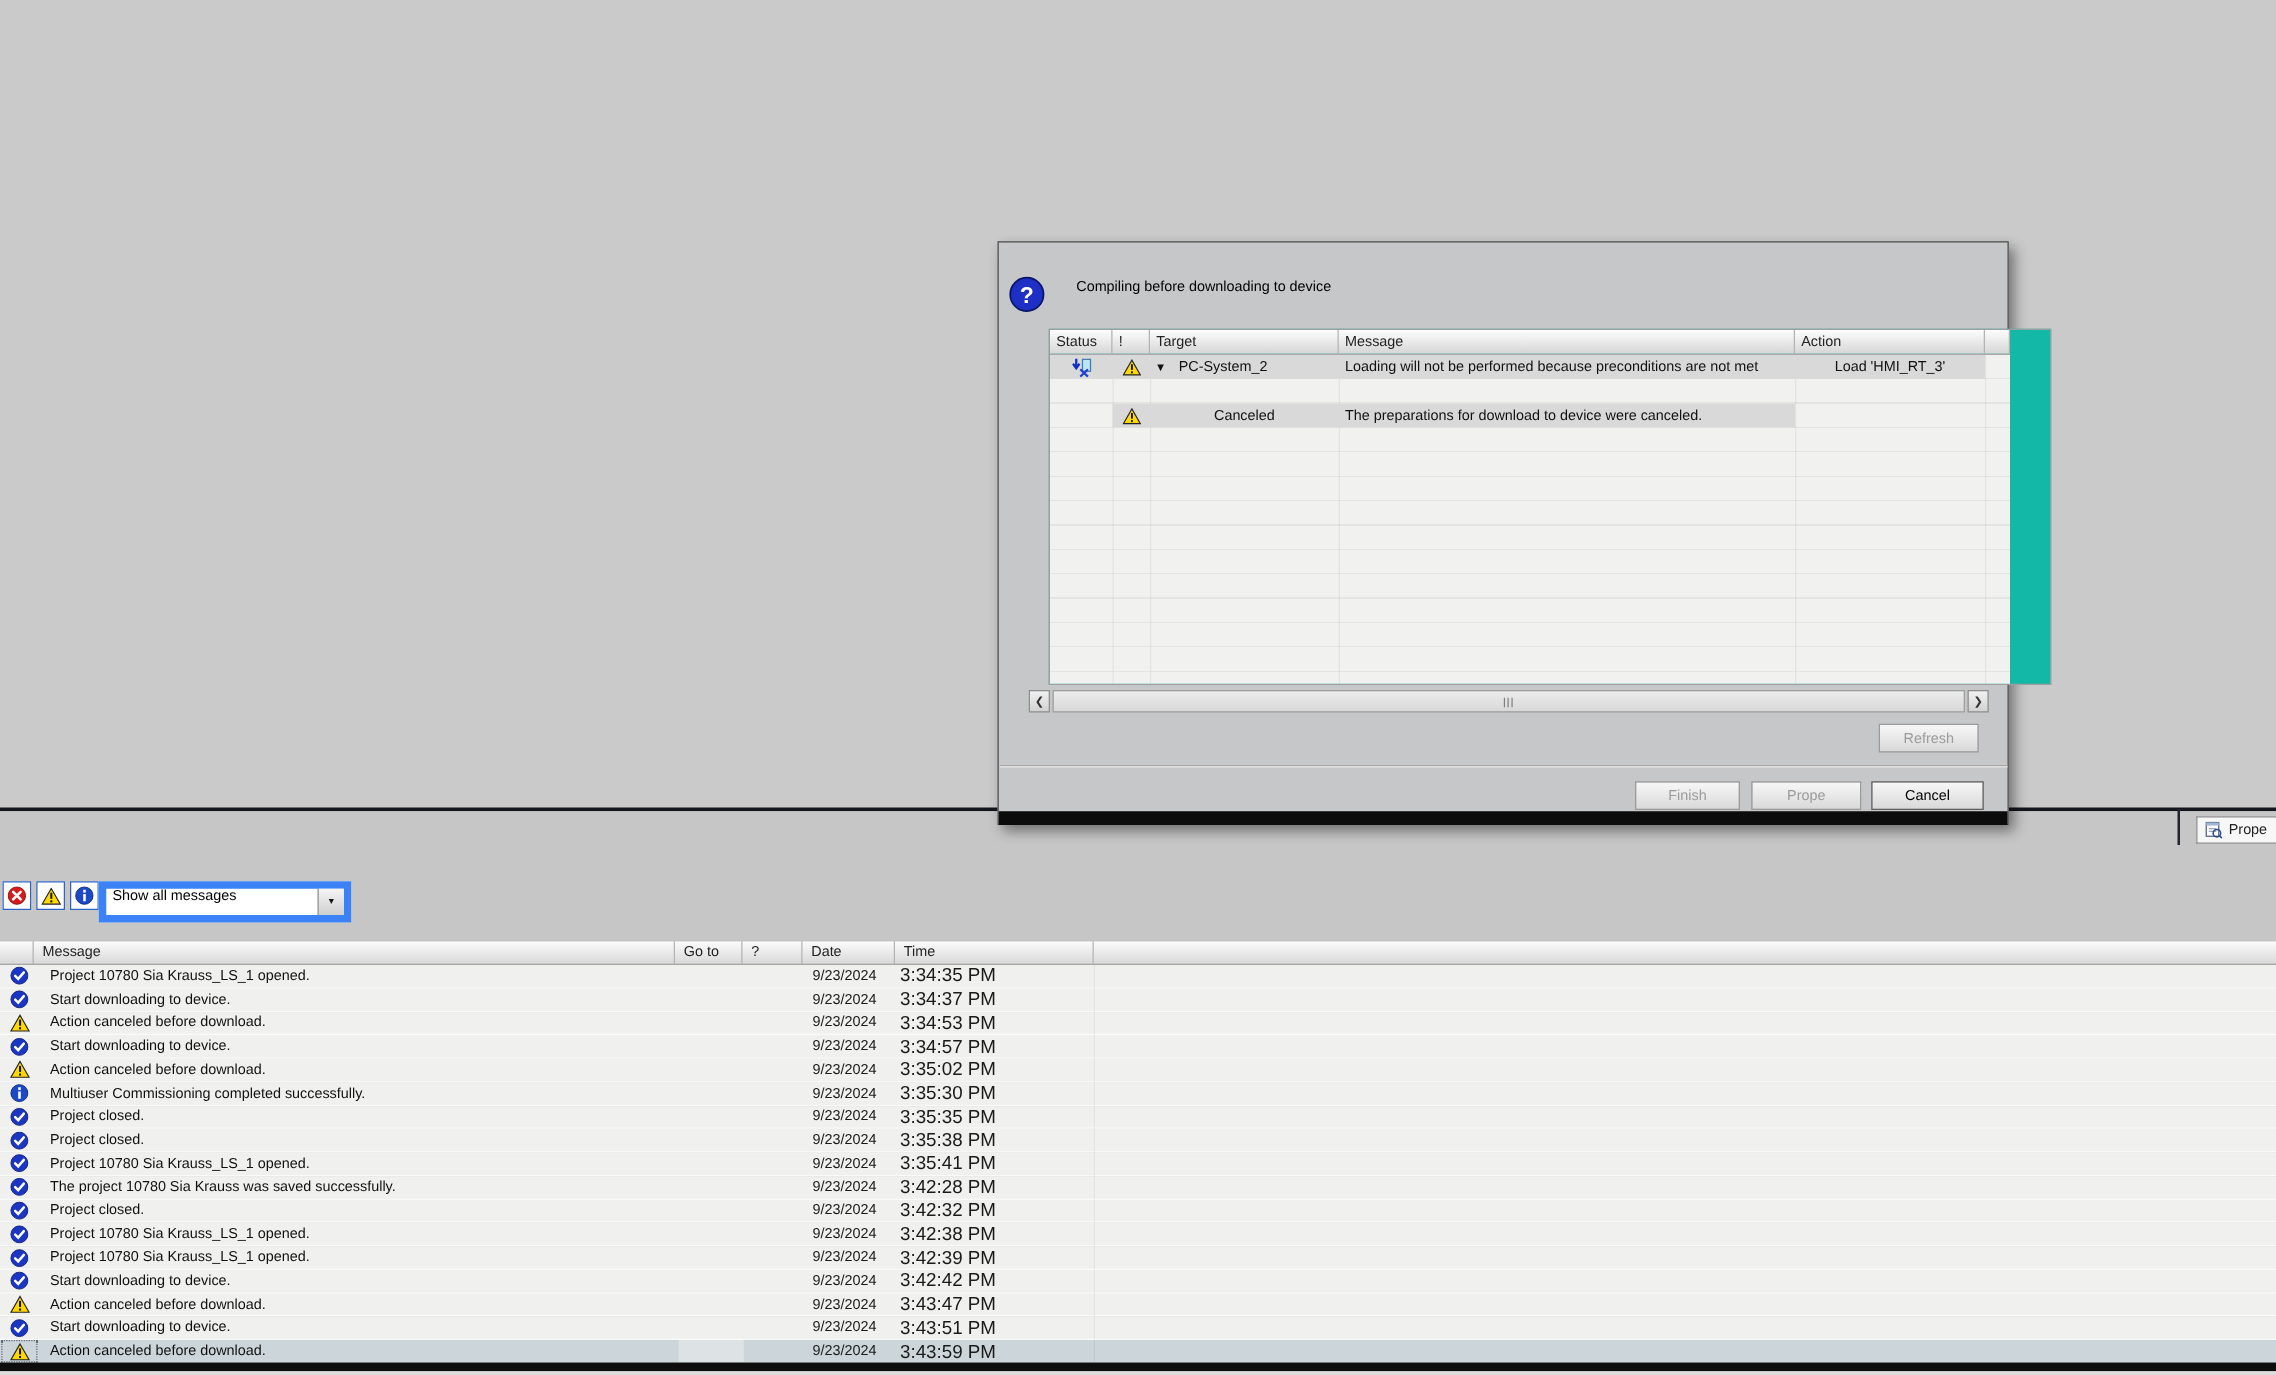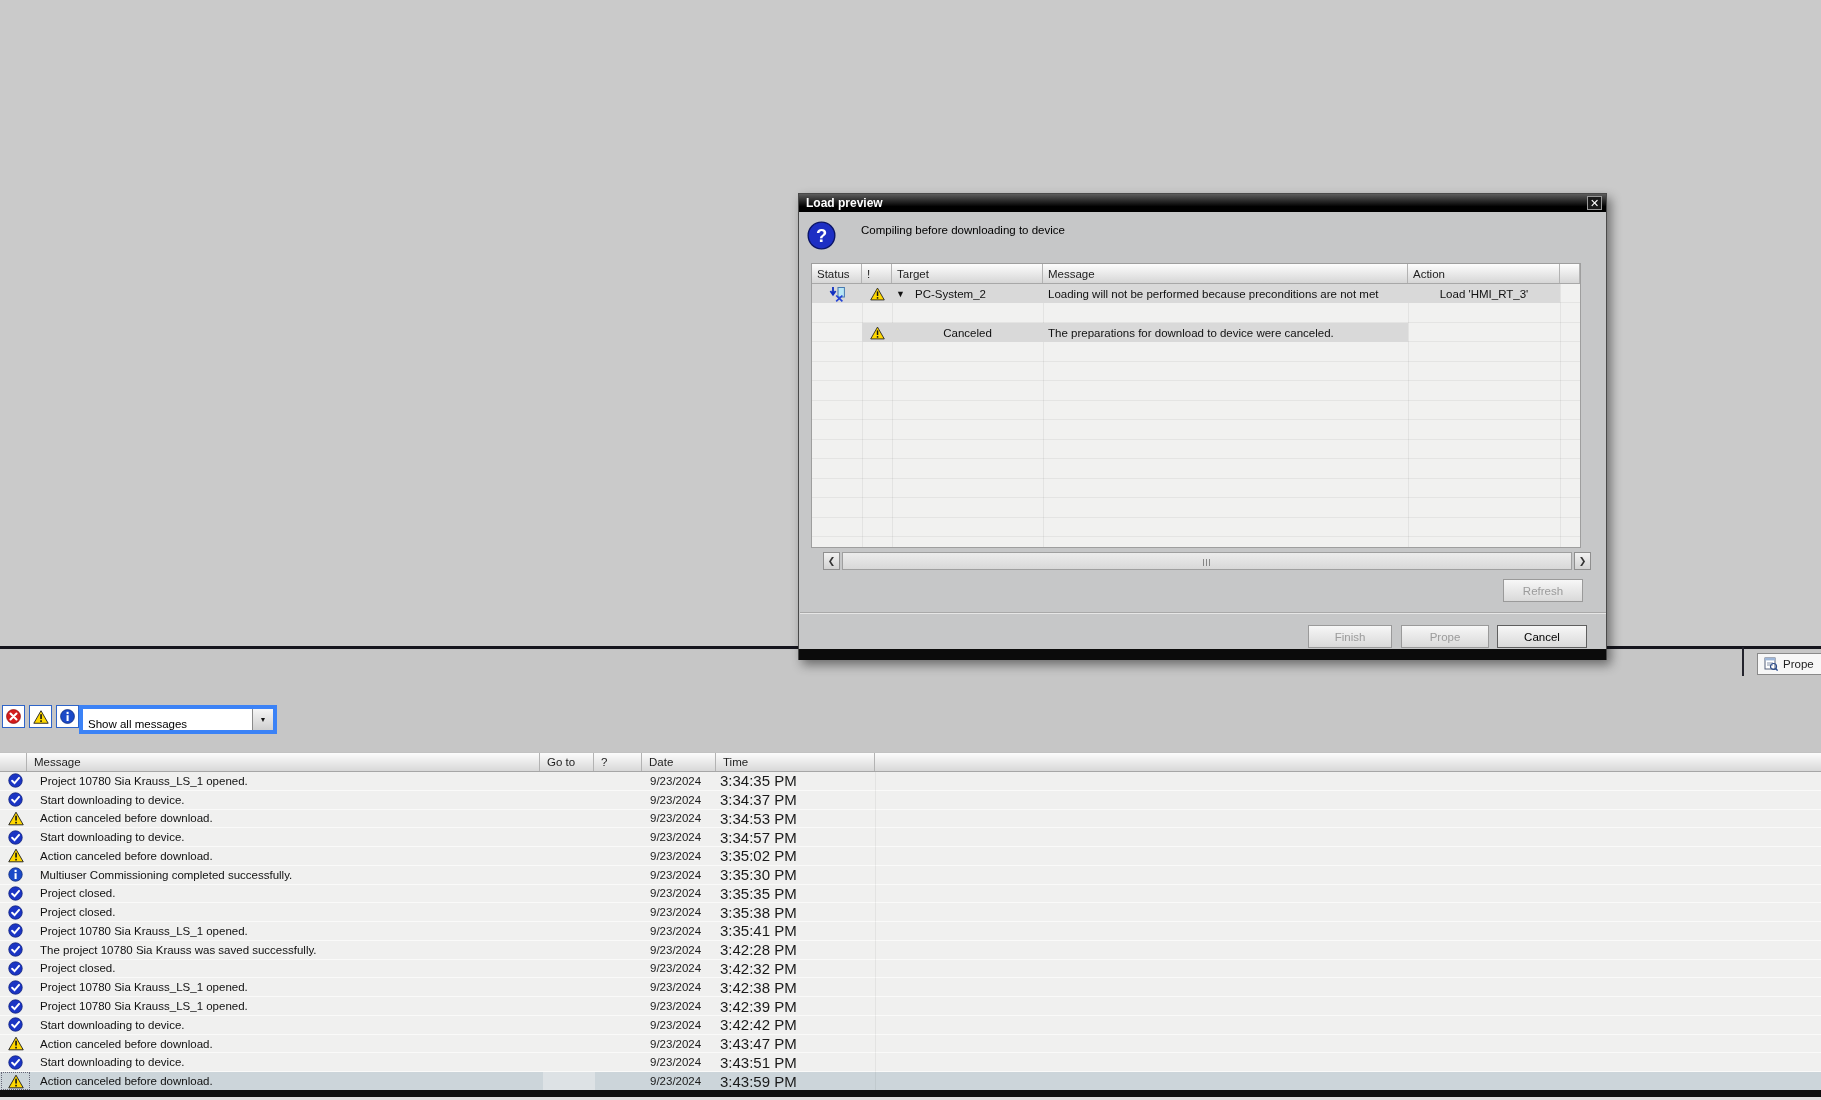--- a/index.html
+++ b/index.html
@@ -21,21 +21,21 @@
 
   
   #tabstrip{left:0;top:679px;width:1821px;height:23px;}
   #tabstrip .strip-line{position:absolute;left:0;bottom:0;width:100%;height:1px;background:#9a9a9a;}
   .tab{position:absolute;bottom:0;height:20px;display:flex;align-items:center;gap:6px;justify-content:center;
     background:linear-gradient(#f3f3f3,#d7d7d7);border:1px solid #9a9a9a;border-bottom:none;color:#444;font-size:11.5px;z-index:1;}
   .tab.active{height:22px;background:#fff;font-weight:bold;color:#000;z-index:3;border-color:#888;}
 
   
   .filter-btn{width:21px;height:21px;background:#fff;border:1px solid #2e64c8;display:flex;align-items:center;justify-content:center;}
-  #msg-combo{left:79px;top:705px;width:190px;height:21px;background:#fff;border:4px solid #3b82f6;display:flex;align-items:flex-end;}
+  #msg-combo{left:79px;top:705px;width:190px;height:21px;background:#fff;border:6px solid #3b82f6;display:flex;align-items:flex-start;}
   #msg-combo .combo-text{flex:1;padding-left:5px;font-size:11.5px;color:#000;white-space:nowrap;overflow:hidden;}
   #msg-combo .combo-btn{width:20px;height:100%;border-left:1px solid #8a8a8a;background:linear-gradient(#f5f5f5,#cfcfcf);
     display:flex;align-items:center;justify-content:center;font-size:7px;color:#111;}
 
   
   #msg-header{left:0;top:752px;width:1821px;height:20px;background:linear-gradient(#fcfcfc,#d8d8d8);
     border-top:1px solid #c2c2c2;border-bottom:1px solid #a6a6a6;display:flex;box-sizing:border-box;}
   .mh-cell{height:100%;box-sizing:border-box;border-right:1px solid #b3b3b3;display:flex;align-items:center;padding-left:7px;color:#222;font-size:11.5px;}
   .mh-cell.no-sep{border-right:none;}
   #msg-rows{left:0;top:772px;width:1821px;height:319px;}
@@ -51,21 +51,21 @@
 
   
   #dialog{left:798px;top:193px;width:809px;height:467px;background:#c6c7c8;border:1px solid #4a4a4a;box-sizing:border-box;
     box-shadow:4px 5px 10px rgba(0,0,0,0.45);}
   #dlg-titlebar{left:0;top:0;width:100%;height:18px;background:linear-gradient(#5c5c5c,#000 70%);display:flex;align-items:center;}
   #dlg-title{color:#fff;font-weight:bold;font-size:12px;padding-left:7px;}
   #dlg-close{position:absolute;right:4px;top:2px;width:15px;height:14px;color:#fff;font-size:11px;font-weight:bold;
     display:flex;align-items:center;justify-content:center;border:1px solid #9a9a9a;box-sizing:border-box;background:#1a1a1a;}
   #dlg-subtitle{left:62px;top:30px;font-size:11.5px;color:#000;}
   #dlg-qicon{left:8px;top:27px;}
-  #dlg-table{left:12px;top:69px;width:768px;height:283px;background:#14b8a6;border:1px solid #9e9e9e;box-sizing:content-box;}
+  #dlg-table{left:40px;top:69px;width:768px;height:283px;background:#14b8a6;border:1px solid #9e9e9e;box-sizing:content-box;padding-left:32px;}
   #dlg-thead{position:absolute;left:0;top:0;width:768px;height:20px;background:linear-gradient(#fdfdfd,#d6d6d6);
     border-bottom:1px solid #a8a8a8;display:flex;box-sizing:border-box;}
   .dh-cell{height:100%;box-sizing:border-box;border-right:1px solid #b3b3b3;display:flex;align-items:center;padding-left:5px;color:#222;font-size:11.5px;}
   #dlg-tbody{position:absolute;left:0;top:20px;width:768px;height:263px;overflow:hidden;
     background:repeating-linear-gradient(to bottom,#f1f1f0 0px,#f1f1f0 18.5px,#e4e4e3 18.5px,#e4e4e3 19.5px);}
   .dlg-colline{position:absolute;top:0;width:1px;height:100%;background:rgba(0,0,0,0.055);}
   .dlg-row{position:absolute;left:0;width:768px;height:19.5px;}
   .dlg-cell-gray{position:absolute;top:0;height:18.5px;background:#d9d9d9;}
   .dlg-row .cell{position:absolute;top:0;height:19.5px;display:flex;align-items:center;font-size:11.5px;color:#111;white-space:nowrap;}
 
@@ -348,24 +348,20 @@
         <span class="date-text">9/23/2024</span>
         <span class="time-text">3:43:59 PM</span>
       </div>
     </div>
   <div class="abs" id="msg-col-line"></div>
 
   <div class="abs" id="bottom-black-bar"></div>
   <div class="abs" id="bottom-strip"></div>
 
   <div class="abs" id="dialog">
-    <div class="abs" id="dlg-titlebar">
-      <span id="dlg-title">Load preview</span>
-      <span id="dlg-close">✕</span>
-    </div>
 
     <div class="abs" id="dlg-qicon">
         <svg class="icon-svg" width="29" height="29" viewBox="0 0 30 30">
           <circle cx="15" cy="15" r="13.8" fill="#1d2fc4" stroke="#0a1466" stroke-width="1.4"></circle>
           <text x="15" y="22" text-anchor="middle" font-size="19" font-weight="bold" fill="#fff" font-family="Liberation Sans,sans-serif">?</text>
         </svg>
       </div>
     <div class="abs" id="dlg-subtitle">Compiling before downloading to device</div>
 
     <div class="abs" id="dlg-table">

